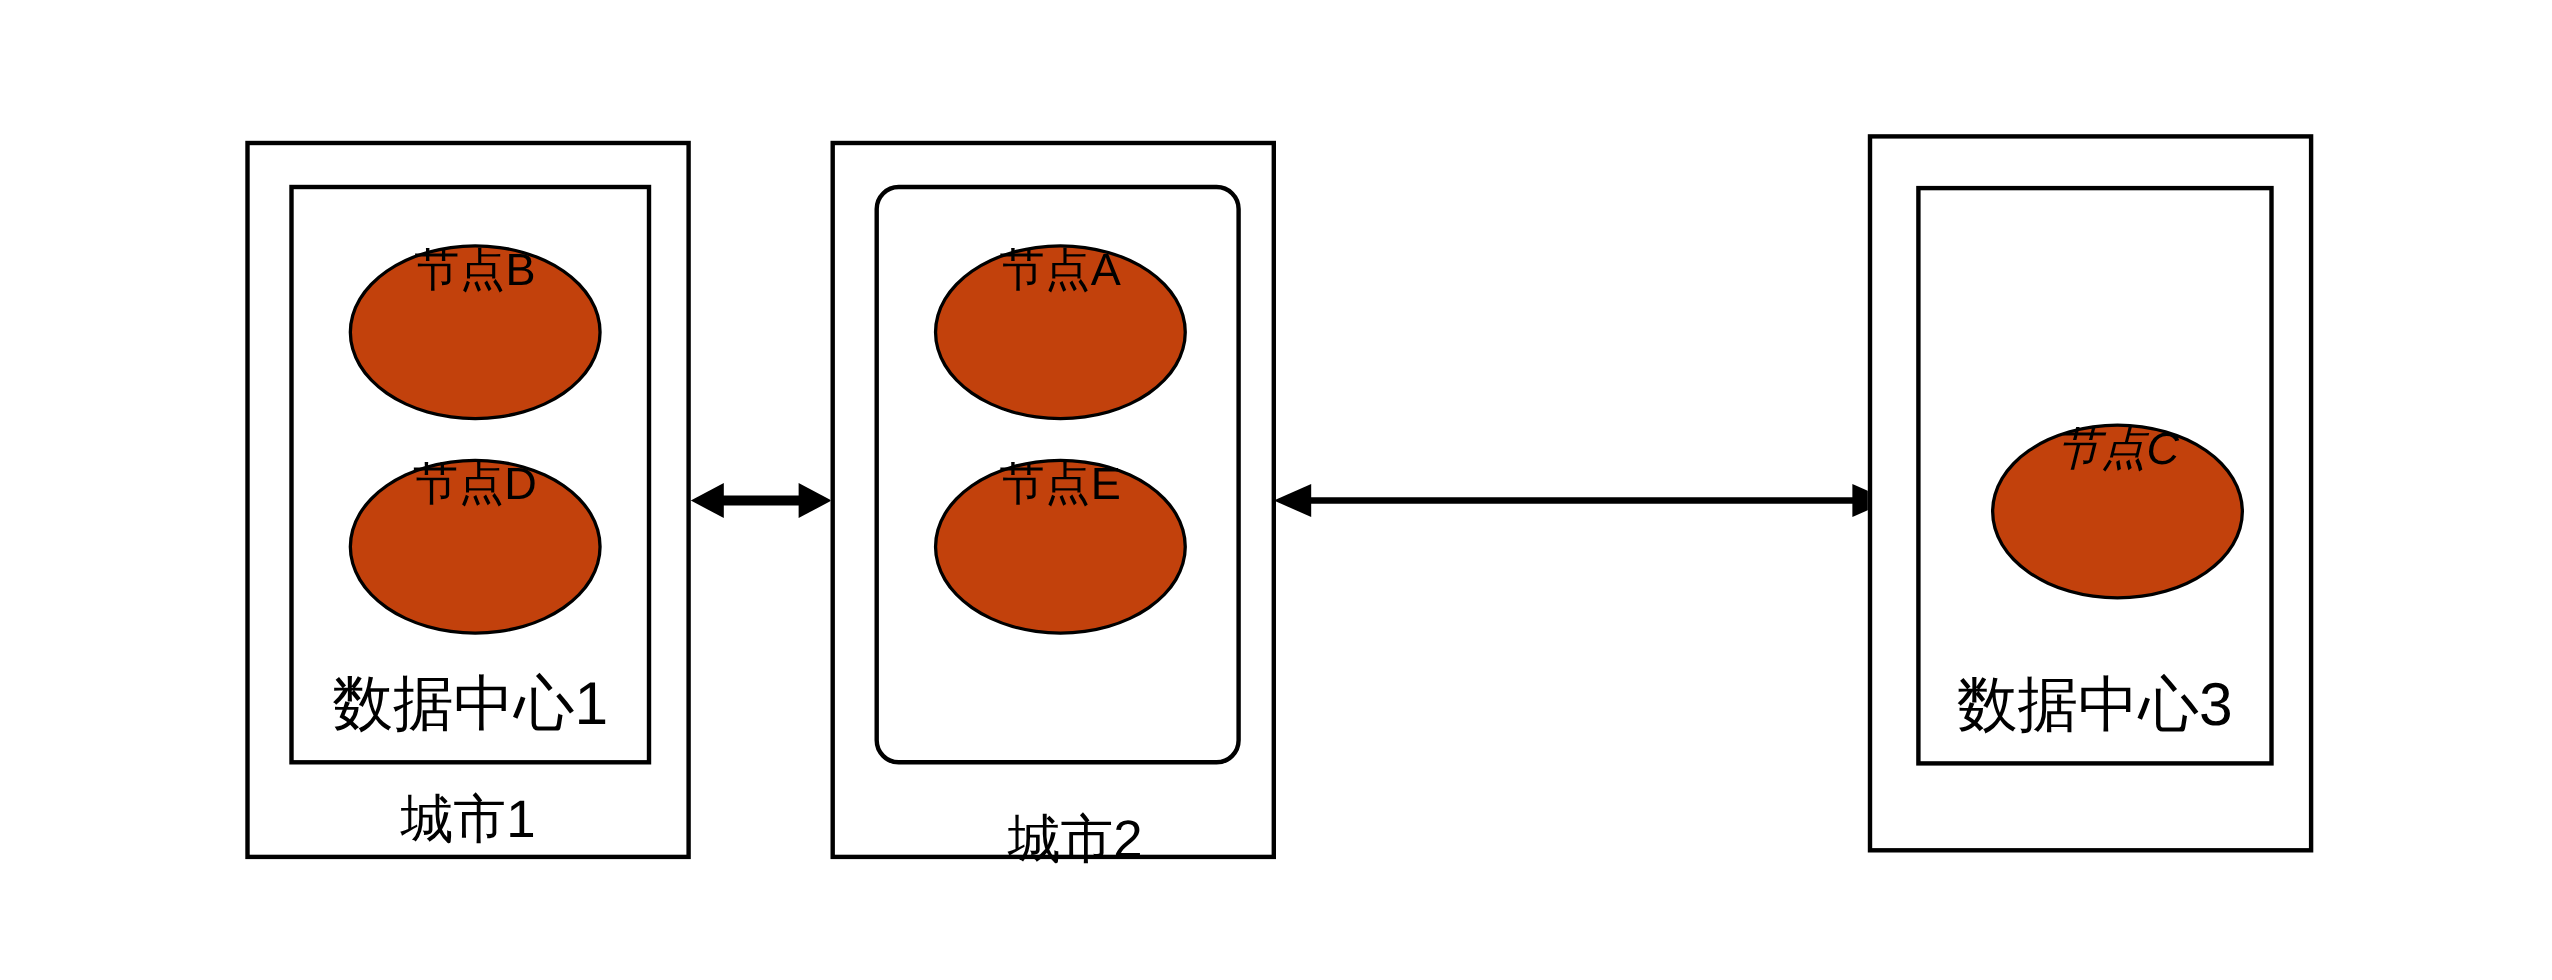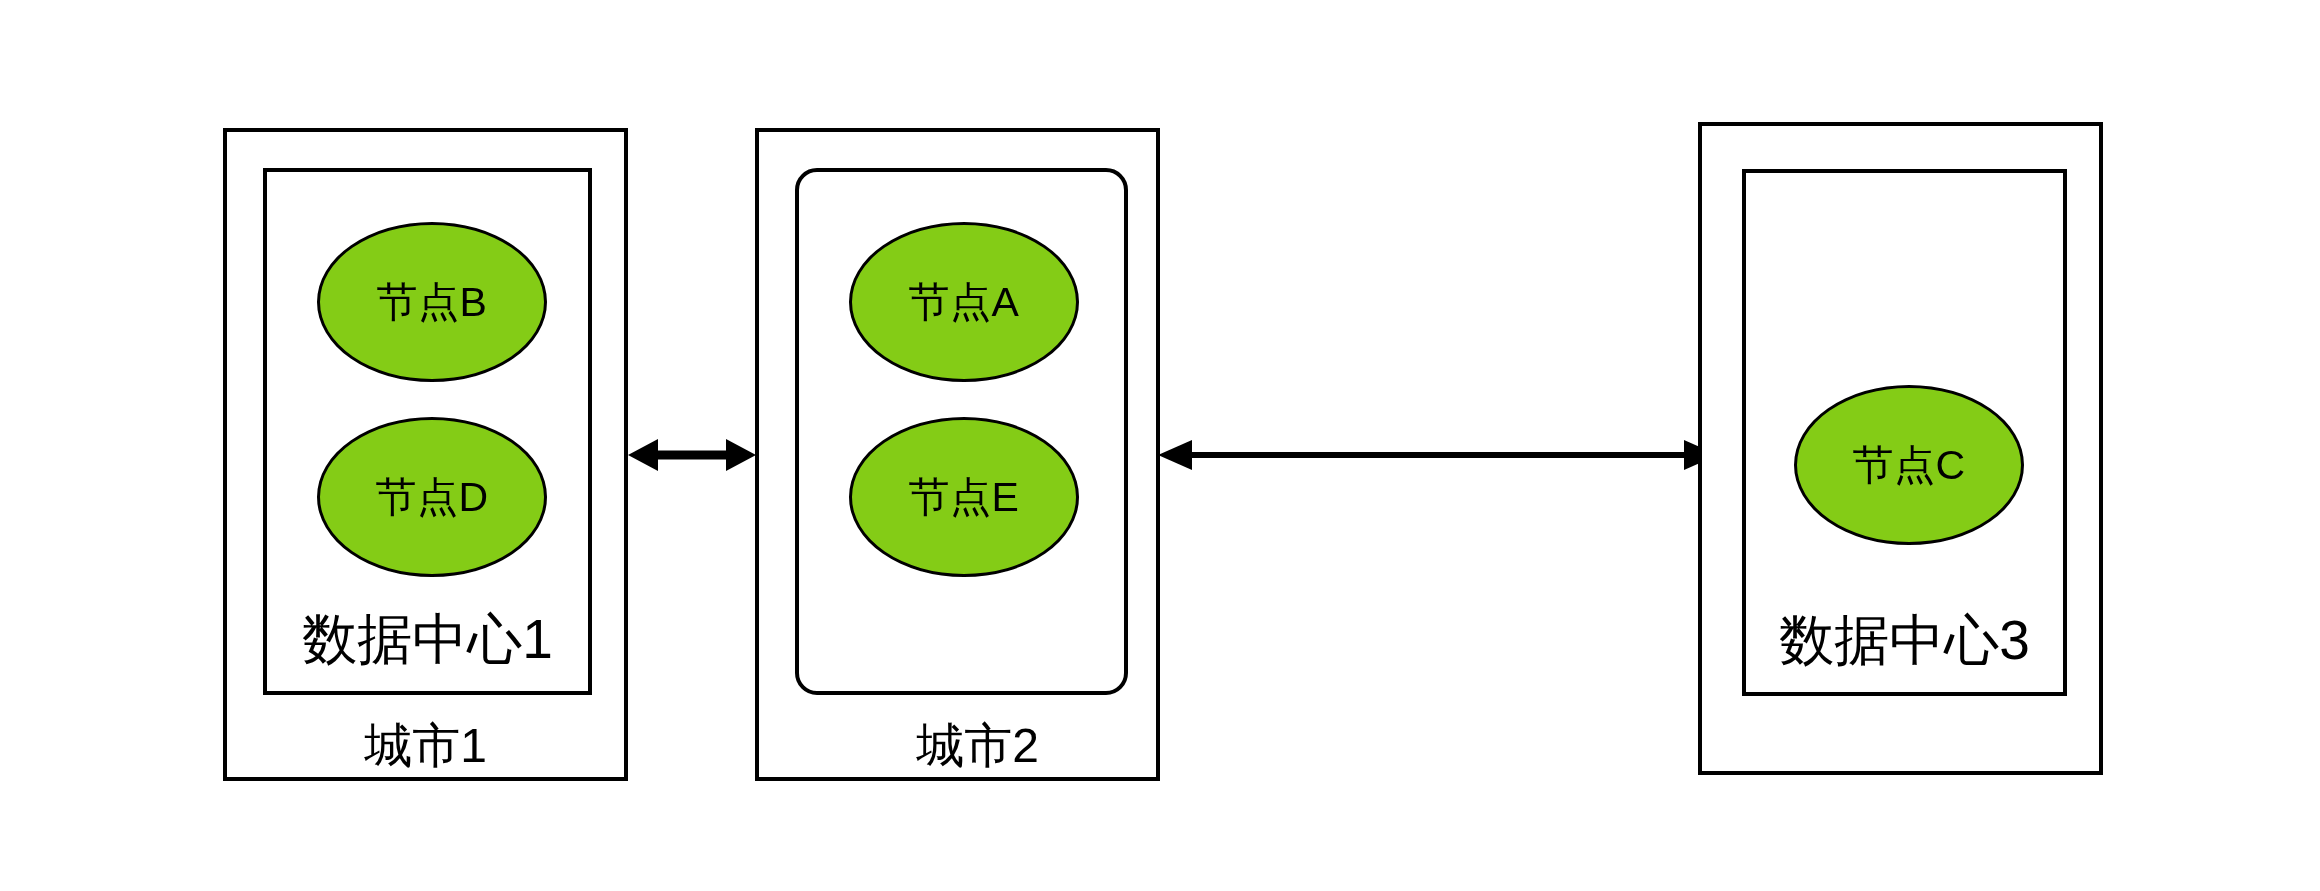--- a/index.html
+++ b/index.html
@@ -36,23 +36,22 @@
     border: 4px solid #000000;
     background: #ffffff;
   }
 
   
   .node {
     position: absolute;
     box-sizing: border-box;
     border: 3px solid #000000;
     border-radius: 50%;
-    background: #84cc16;
+    background: #c2410c;
     display: flex;
-    align-items: center;
     justify-content: center;
   }
   .node-label {
     font-size: 41px;
     line-height: 1;
     letter-spacing: 0.5px;
     white-space: nowrap;
   }
 
   
@@ -124,36 +123,36 @@
       <div class="node" style="left:50px; top:50px; width:230px; height:160px;">
         <span class="node-label">节点A</span>
       </div>
 
       <div class="node" style="left:50px; top:245px; width:230px; height:160px;">
         <span class="node-label">节点E</span>
       </div>
 
     </div>
 
-    <div class="city-label" style="top:590px;padding-left:40px;">城市2</div>
+    <div class="city-label" style="top:608px;padding-left:40px;">城市2</div>
   </div>
 
   <div class="link" style="left:1158px; top:431px; width:560px; height:48px;">
     <svg width="560" height="48" viewBox="0 0 560 48" aria-hidden="true">
       <line x1="22" y1="24" x2="538" y2="24" stroke="#000000" stroke-width="6"></line>
       <polygon points="0,24 34,9 34,39" fill="#000000"></polygon>
       <polygon points="560,24 526,9 526,39" fill="#000000"></polygon>
     </svg>
   </div>
 
   <div class="city" style="left:1698px; top:122px; width:405px; height:653px;">
 
     <div class="datacenter" style="left:40px; top:43px; width:325px; height:527px;">
 
-      <div class="node" style="left:48px; top:212px; width:230px; height:160px;">
+      <div class="node" style="left:64px; top:212px; width:230px; height:160px;font-style:italic;">
         <span class="node-label">节点C</span>
       </div>
 
       <div class="dc-label" style="top:440px;text-align:center;">数据中心3</div>
     </div>
 
   </div>
 
 </div>
 

